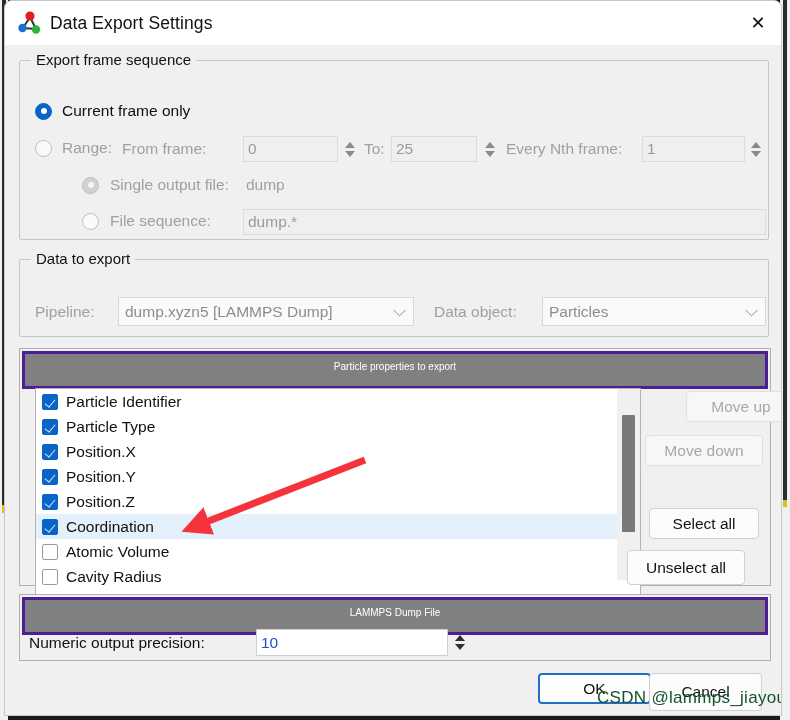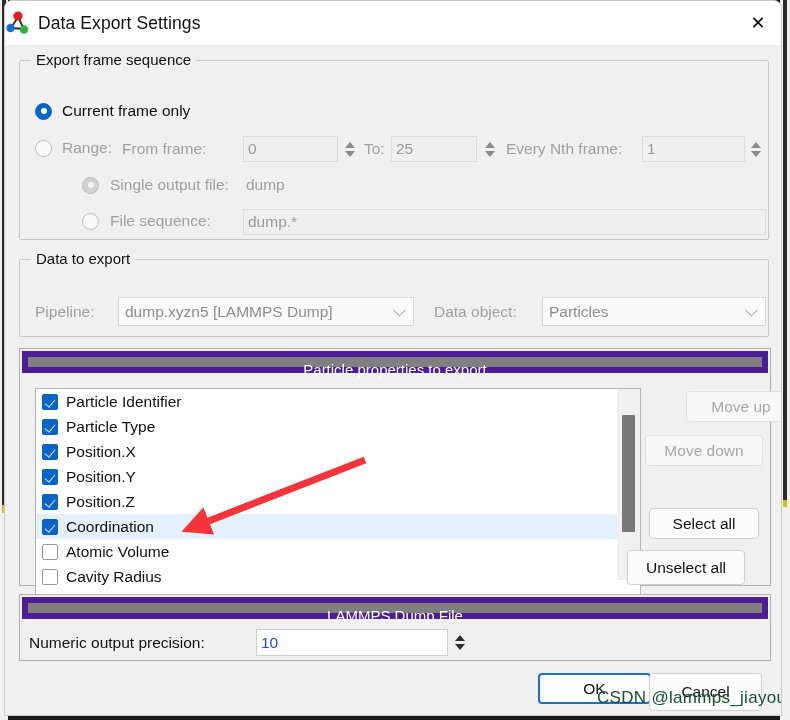--- a/index.html
+++ b/index.html
@@ -50,20 +50,21 @@
     overflow: hidden;
   }
 
   
   .titlebar {
     position: relative;
     height: 44px;
     background: #ffffff;
     display: flex;
     align-items: center;
+    padding-left: 12px;
   }
   .app-icon {
     width: 26px; height: 26px;
     position: relative;
     flex: 0 0 26px;
     margin-right: 7px;
   }
   .title-text {
     font-size: 17.5px;
     color: #111;
@@ -170,25 +171,25 @@
     width: 9px; height: 9px;
     border-right: 1.6px solid #b0b0b0;
     border-bottom: 1.6px solid #b0b0b0;
     transform: translateY(-70%) rotate(45deg);
   }
 
   
   .secthead {
     background: #808080;
     color: #fff;
-    font-size: 15px;
+    font-size: 10px;
     text-align: center;
     line-height: 25px;
-    height: 22px;
-    border: 6px solid #4c1d95;
+    height: 38px;
+    border: 3px solid #4c1d95;
   }
 
   
   .listbox {
     position: absolute;
     background: #fff;
     border: 1px solid #b4b4b4;
     overflow: hidden;
   }
   .litem {

